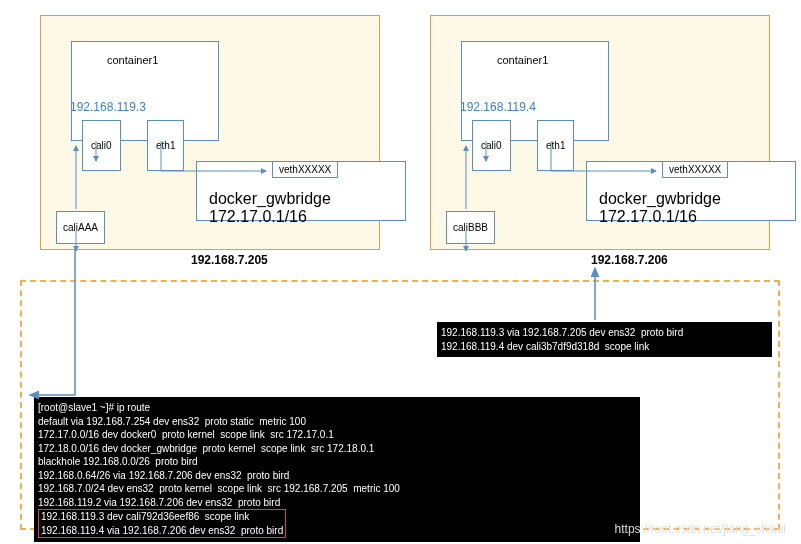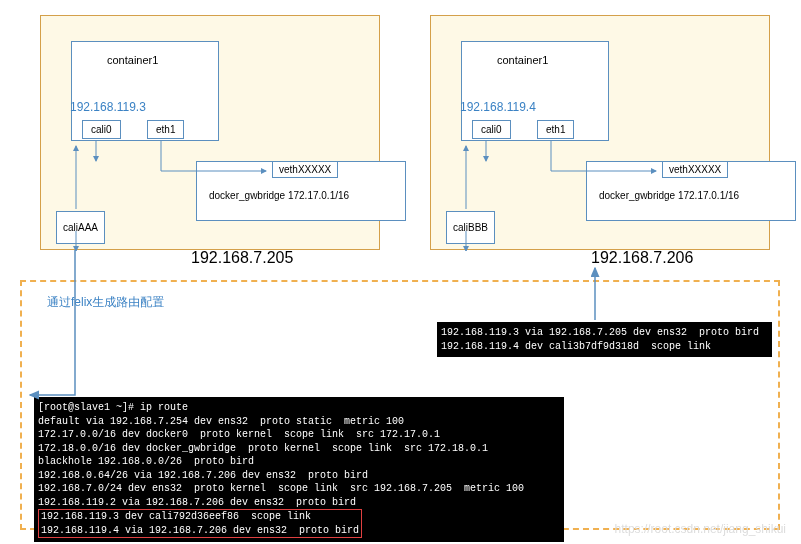--- a/index.html
+++ b/index.html
@@ -3,32 +3,32 @@
 <meta charset="utf-8">
 <style>
 *{box-sizing:border-box;margin:0;padding:0}
 body{font-family:Arial,sans-serif;font-size:11px;background:#fff;width:801px;height:544px;position:relative}
 .host{position:absolute;background:#fef9e6;border:1px solid #d4a04a}
 .host1{left:40px;top:15px;width:340px;height:235px}
 .host2{left:430px;top:15px;width:340px;height:235px}
 .container{position:absolute;left:30px;top:25px;width:148px;height:100px;border:1px solid #5b8fbf;background:#fff}
 .container-label{position:absolute;top:12px;left:35px;font-size:11px}
 .ip-label{position:absolute;color:#3b82c4;font-size:12px}
-.iface{position:absolute;border:1px solid #5b8fbf;background:#fff;padding:3px 8px;font-size:10px;top:78px}
+.iface{position:absolute;border:1px solid #5b8fbf;background:#fff;padding:19px 8px;font-size:10px;top:78px}
 .cali0{left:10px}
 .eth1{left:75px}
 .caliX{position:absolute;left:15px;top:195px;border:1px solid #5b8fbf;background:#fff;padding:10px 6px;font-size:10px}
 .bridge{position:absolute;left:155px;top:145px;width:210px;height:60px;border:1px solid #5b8fbf;background:#fff}
 .veth{position:absolute;left:75px;top:-1px;border:1px solid #5b8fbf;padding:2px 6px;font-size:10px;background:#fff}
-.bridge-label{position:absolute;top:28px;left:12px;font-size:10px}
-.host-ip{position:absolute;bottom:-18px;font-weight:normal;font-size:16px}
+.bridge-label{position:absolute;top:28px;left:12px;font-size:16px}
+.host-ip{position:absolute;bottom:-18px;font-weight:bold;font-size:12px}
 .dashed-box{position:absolute;left:20px;top:280px;width:760px;height:250px;border:2px dashed #f0b050}
 .felix-label{position:absolute;left:25px;top:12px;color:#3b82c4;font-size:12px}
-.term{position:absolute;background:#000;color:#fff;font-family:Liberation Mono, monospace;font-size:10px;padding:4px;white-space:pre;line-height:1.35}
-.term1{left:12px;top:115px;width:530px}
+.term{position:absolute;background:#000;color:#fff;font-family:Liberation Sans, sans-serif;font-size:10px;padding:4px;white-space:pre;line-height:1.35}
+.term1{left:12px;top:115px;width:606px}
 .term2{left:415px;top:40px;width:335px}
 .highlight{border:1.5px solid #e04040;display:inline-block;padding:0 2px}
 .watermark{position:absolute;right:15px;bottom:8px;color:#ddd;font-size:12px}
 svg.arrows{position:absolute;left:0;top:0;pointer-events:none}
 </style>
 </head>
 <body>
 
 <div class="host host1">
   <div class="container">
@@ -71,21 +71,20 @@
   <div class="host-ip" style="left:160px">192.168.7.206</div>
   <svg class="arrows" width="340" height="235">
     <line x1="55" y1="125" x2="55" y2="145" stroke="#5b8fbf" marker-end="url(#a1)"></line>
     <line x1="35" y1="193" x2="35" y2="130" stroke="#5b8fbf" marker-end="url(#a1)"></line>
     <path d="M120 125 L120 155 L225 155" stroke="#5b8fbf" fill="none" marker-end="url(#a1)"></path>
     <line x1="35" y1="215" x2="35" y2="235" stroke="#5b8fbf" marker-end="url(#a1)"></line>
   </svg>
 </div>
 
 <div class="dashed-box">
-  <div class="felix-label">通过felix生成路由配置</div>
 
   <div class="term term2"><span>192.168.119.3 via 192.168.7.205 dev ens32  proto bird</span>
 <span>192.168.119.4 dev cali3b7df9d318d  scope link</span></div>
 
   <div class="term term1"><span>[root@slave1 ~]# ip route</span>
 <span>default via 192.168.7.254 dev ens32  proto static  metric 100</span>
 <span>172.17.0.0/16 dev docker0  proto kernel  scope link  src 172.17.0.1</span>
 <span>172.18.0.0/16 dev docker_gwbridge  proto kernel  scope link  src 172.18.0.1</span>
 <span>blackhole 192.168.0.0/26  proto bird</span>
 <span>192.168.0.64/26 via 192.168.7.206 dev ens32  proto bird</span>

